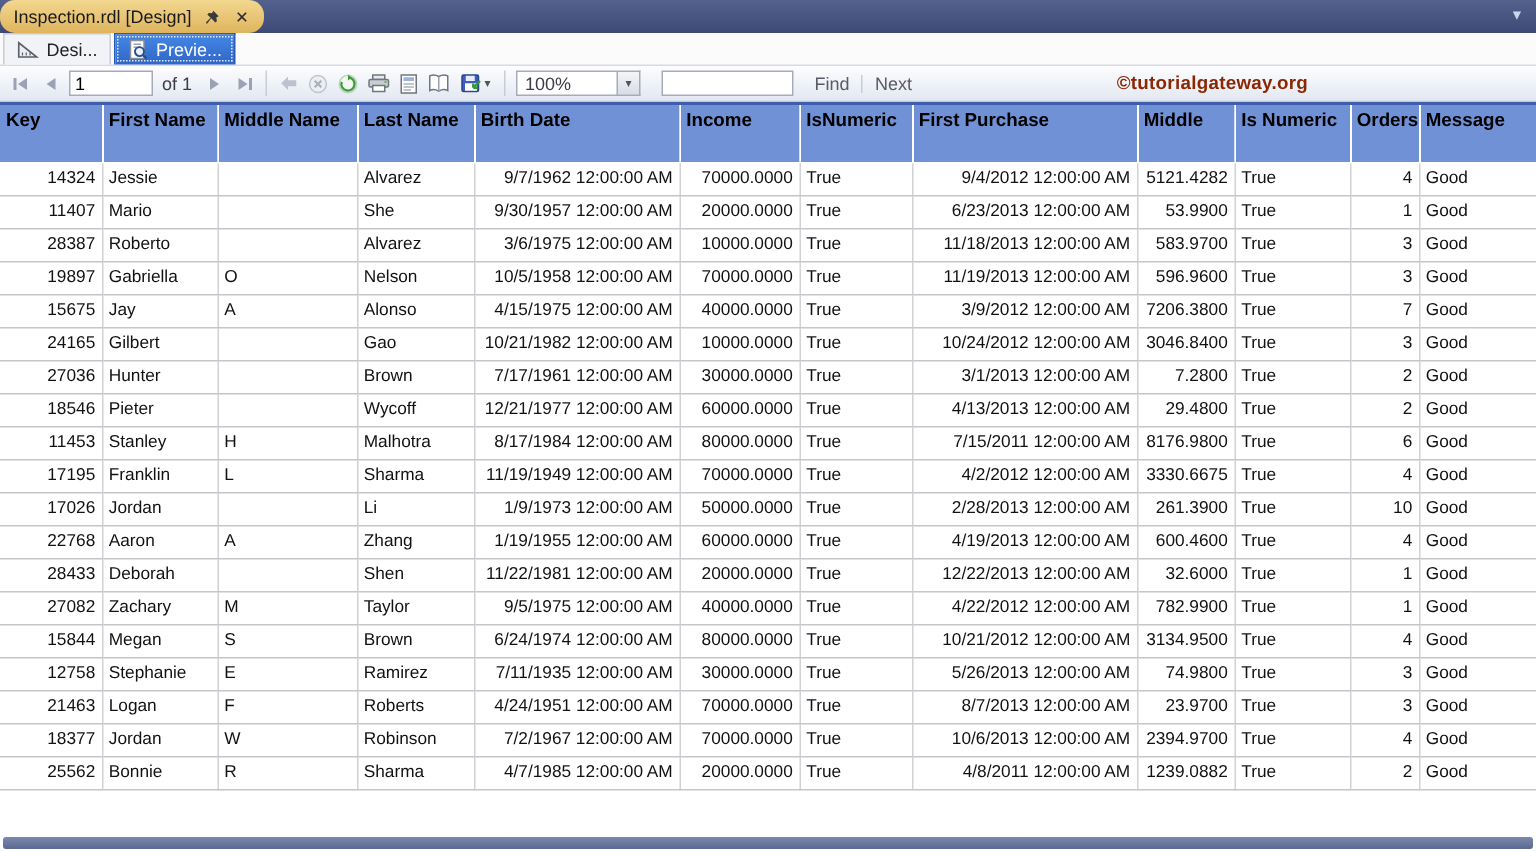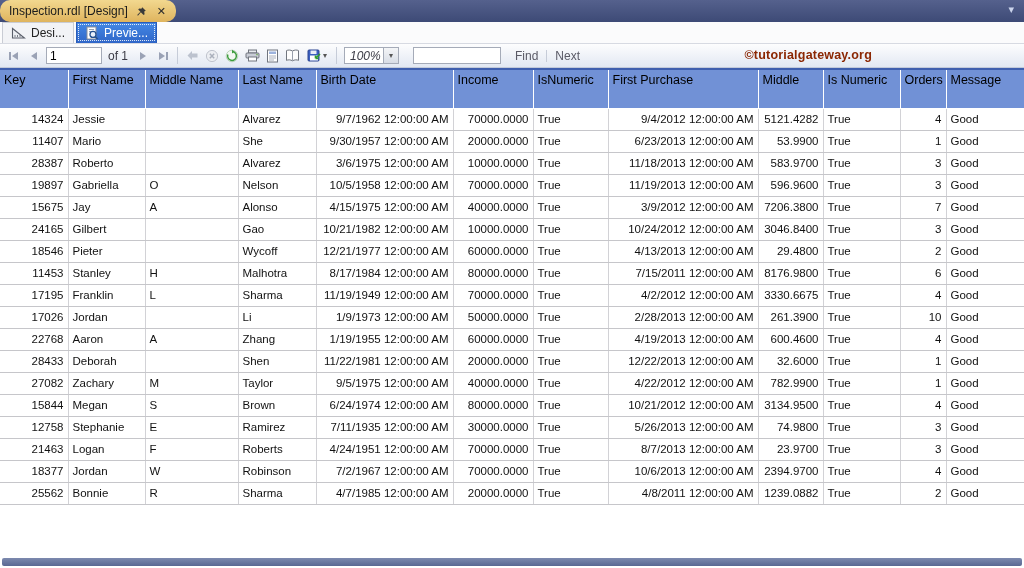--- a/index.html
+++ b/index.html
@@ -17,31 +17,31 @@
   .view-tabs { height:22px; background:#fbfbfc; display:flex; align-items:flex-start; padding-left:2px; border-bottom:1px solid #d7dae2; }
   .vtab { display:flex; align-items:center; gap:5px; height:21px; padding:0 8px; font-size:12px; color:#222; border:1px solid #c9ccd4; border-bottom:none; background:#f2f3f6; margin-right:2px; cursor:pointer; }
   .vtab.active { background:linear-gradient(#4487e4,#2f66c8); color:#fff; border-color:#2a5cb8; outline:1px dotted rgba(255,255,255,.85); outline-offset:-3px; }
 
   
   .toolbar { height:24px; background:linear-gradient(#fdfdfe,#e2e8f2); border-bottom:1px solid #c2cada; display:flex; align-items:center; padding:0 4px; position:relative; font-size:12px; color:#3c3c46; }
   .tbtn { width:20px; height:20px; display:inline-flex; align-items:center; justify-content:center; border-radius:2px; cursor:pointer; }
   .tsep { width:1px; height:17px; background:#c6ccd8; margin:0 4px; }
   .page-input { width:56px; height:17px; border:1px solid #a5abb8; font-size:12px; padding:0 3px; margin:0 4px 0 2px; font-family:inherit; }
   .of-label { margin:0 5px 0 2px; white-space:nowrap; }
-  .zoom-box { width:40px; height:17px; background:#fff; border:1px solid #a5abb8; font-size:12px; padding:1px 0 0 5px; margin-left:3px;font-style:italic; }
+  .zoom-box { width:68px; height:17px; background:#fff; border:1px solid #a5abb8; font-size:12px; padding:1px 0 0 5px; margin-left:3px; }
   .zoom-drop { width:15px; height:17px; border:1px solid #a5abb8; border-left:none; background:linear-gradient(#f4f5f7,#d8dde6); font-size:8px; color:#555; display:inline-flex; align-items:center; justify-content:center; cursor:pointer; }
   .find-input { width:88px; height:17px; border:1px solid #a5abb8; margin:0 8px 0 14px; font-size:12px; padding:0 3px; font-family:inherit; }
   .flat-btn { color:#5a5a66; padding:0 6px; cursor:pointer; white-space:nowrap; }
   .minisep { width:1px; height:12px; background:#c6ccd8; margin:0 2px; }
   .watermark { position:absolute; right:152px; top:4px; font-size:12.5px; font-weight:bold; color:#8b2703; letter-spacing:.2px; }
 
   
   .report-area { background:#fff; }
   table.report { border-collapse:collapse; table-layout:fixed; width:1024px; border-top:2px solid #3f5fae; }
-  table.report th { background:#7191d6; color:#000; font-size:12.5px; font-weight:normal; text-align:left; vertical-align:top; height:39px; padding:3px 3px 0 4px; border-right:1px solid rgba(255,255,255,.85); border-bottom:1px solid #fff; overflow:hidden; white-space:nowrap; }
+  table.report th { background:#7191d6; color:#000; font-size:12.5px; font-weight:bold; text-align:left; vertical-align:top; height:39px; padding:3px 3px 0 4px; border-right:1px solid rgba(255,255,255,.85); border-bottom:1px solid #fff; overflow:hidden; white-space:nowrap; }
   table.report td { font-size:11.5px; color:#111; height:22px; padding:0 3px 0 4px; border-right:1px solid #d2d2d6; border-bottom:1px solid #c6c6ca; background:#fff; overflow:hidden; white-space:nowrap; }
   table.report td.right { text-align:right; padding-right:4px; }
   table.report td.left { text-align:left; }
 
   
   .hscrollbar { position:absolute; left:2px; right:2px; bottom:2px; height:8px; background:linear-gradient(#7ب) ; }
   .hscrollbar { background:linear-gradient(#7c89ae,#5a6892); border-radius:2px; cursor:pointer; }
 
   .icon { display:inline-flex; align-items:center; justify-content:center; }
 </style>
@@ -282,20 +282,34 @@
           <td class="right">10/21/1982 12:00:00 AM</td>
           <td class="right">10000.0000</td>
           <td class="left">True</td>
           <td class="right">10/24/2012 12:00:00 AM</td>
           <td class="right">3046.8400</td>
           <td class="left">True</td>
           <td class="right">3</td>
           <td class="left">Good</td>
         </tr>
         <tr>
+          <td class="right">27036</td>
+          <td class="left">Hunter</td>
+          <td class="left"></td>
+          <td class="left">Brown</td>
+          <td class="right">7/17/1961 12:00:00 AM</td>
+          <td class="right">30000.0000</td>
+          <td class="left">True</td>
+          <td class="right">3/1/2013 12:00:00 AM</td>
+          <td class="right">7.2800</td>
+          <td class="left">True</td>
+          <td class="right">2</td>
+          <td class="left">Good</td>
+        </tr>
+        <tr>
           <td class="right">18546</td>
           <td class="left">Pieter</td>
           <td class="left"></td>
           <td class="left">Wycoff</td>
           <td class="right">12/21/1977 12:00:00 AM</td>
           <td class="right">60000.0000</td>
           <td class="left">True</td>
           <td class="right">4/13/2013 12:00:00 AM</td>
           <td class="right">29.4800</td>
           <td class="left">True</td>

